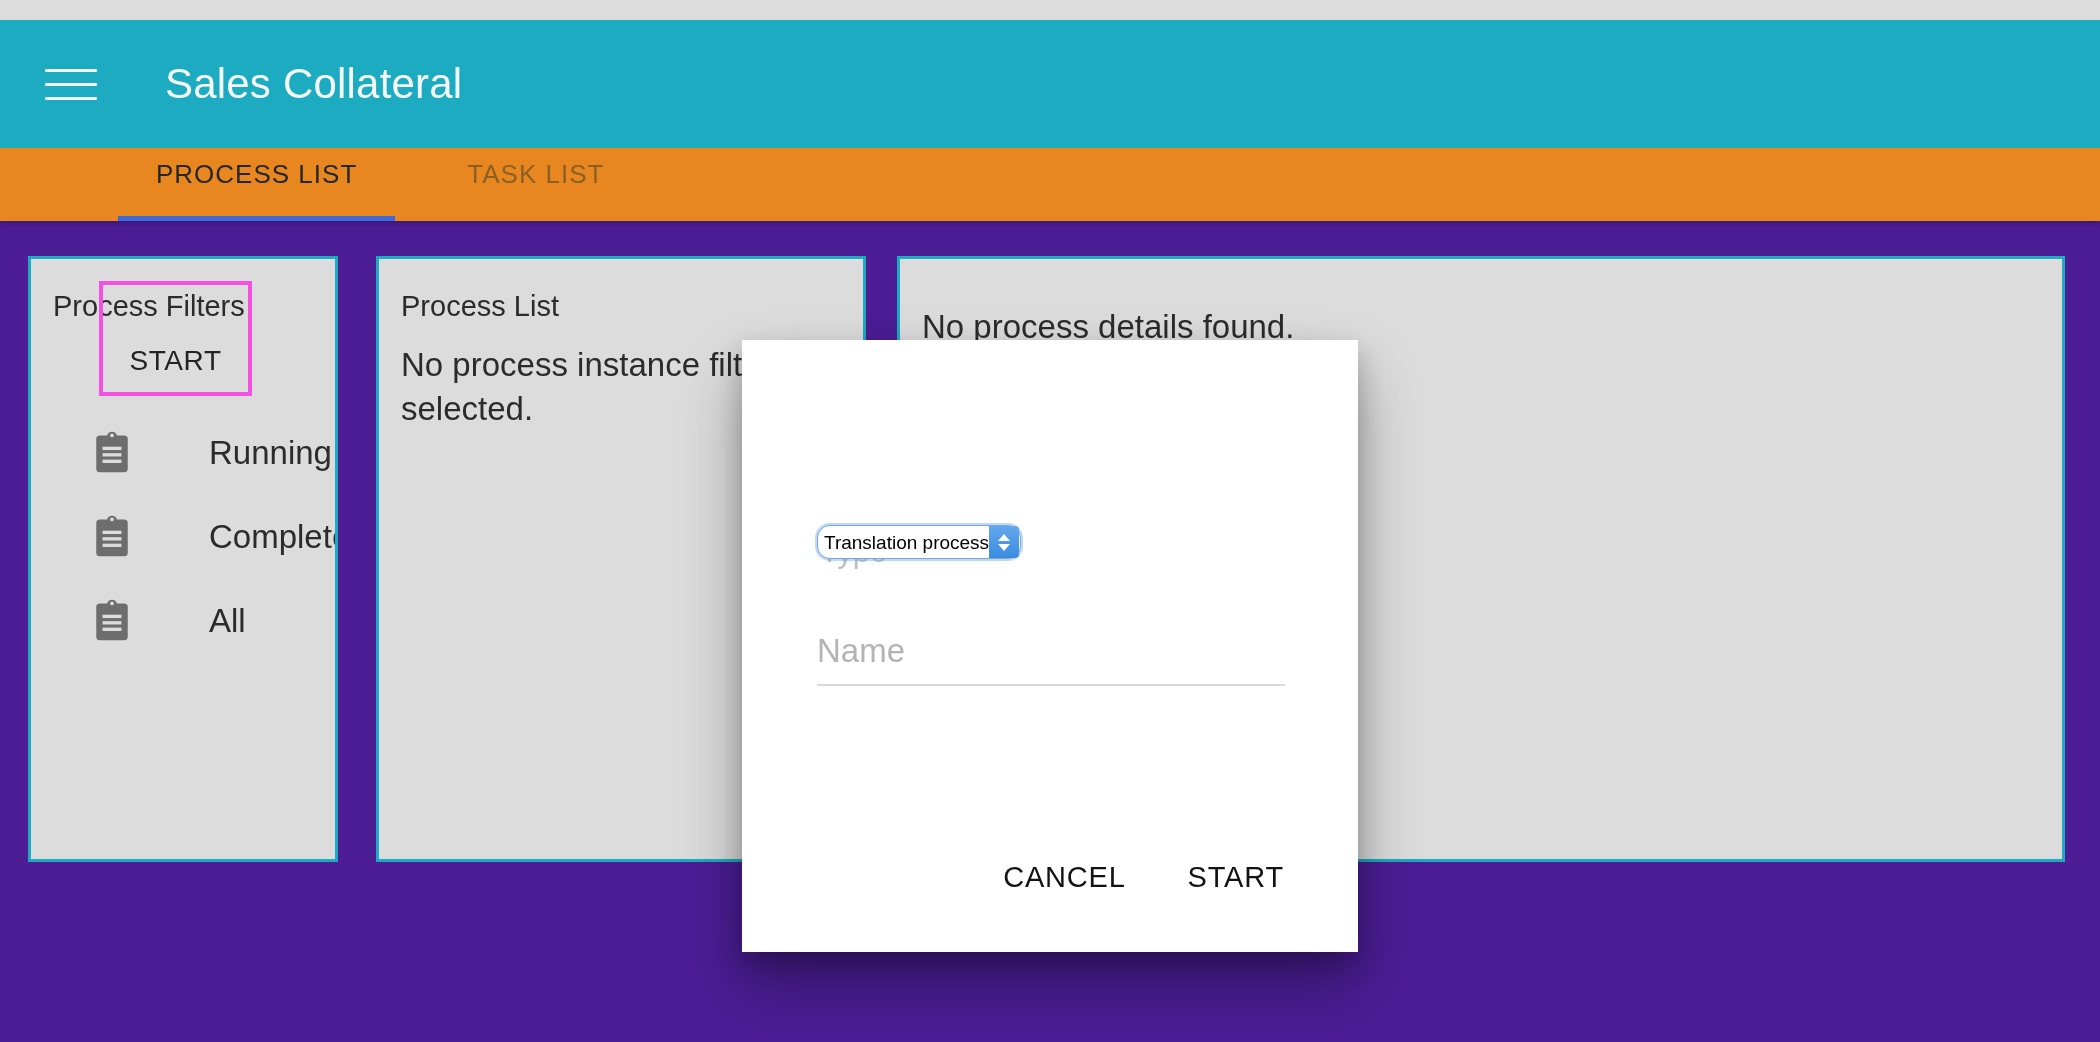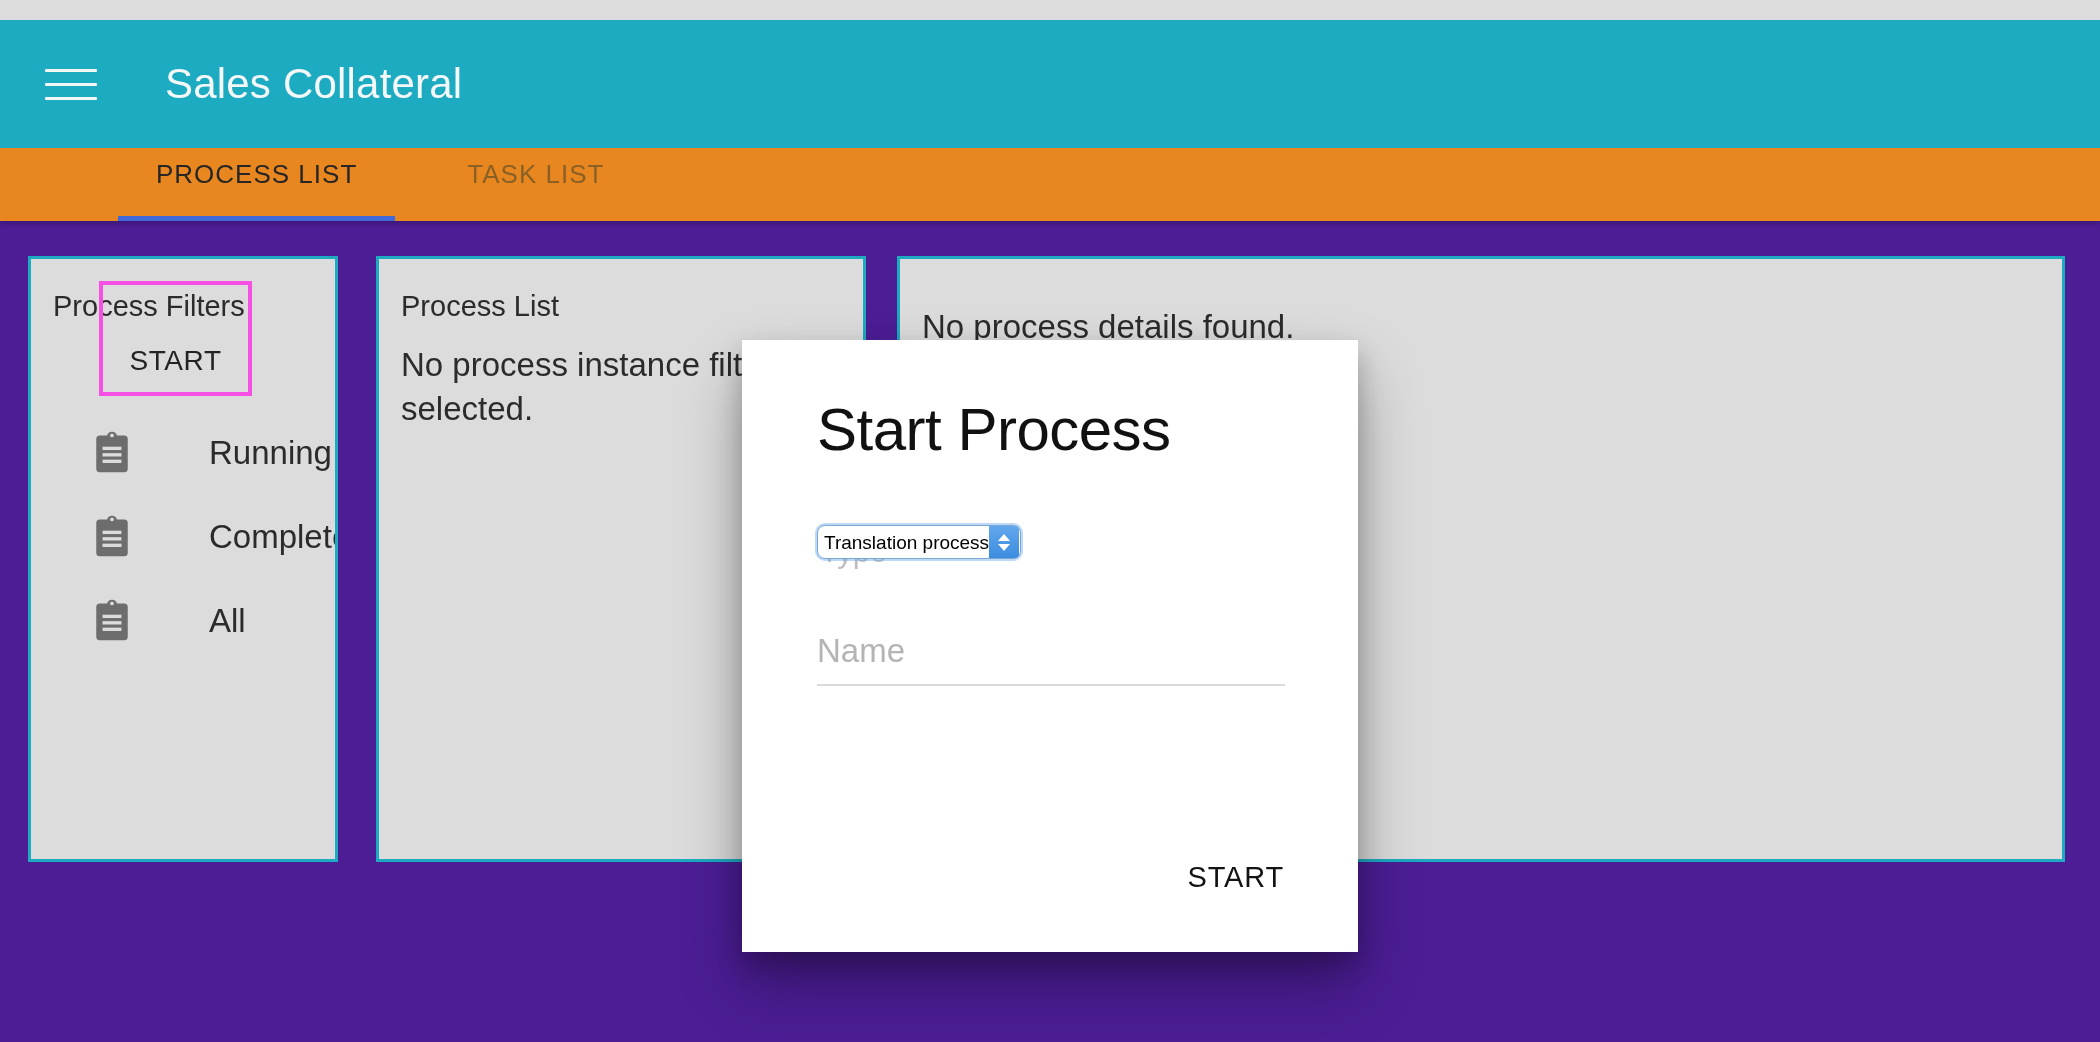--- a/index.html
+++ b/index.html
@@ -262,21 +262,21 @@
     position: absolute;
     left: 0;
     top: 5px;
     width: 204px;
     height: 34px;
     font-family: "Liberation Sans", sans-serif;
     font-size: 19px;
     color: #000000;
     background: #ffffff;
     border: 1px solid #7aa7d6;
-    border-radius: 8px;
+    border-radius: 13px;
     box-shadow: 0 0 0 2px rgba(110,170,235,0.45);
     padding: 0 30px 0 6px;
     box-sizing: border-box;
     -webkit-appearance: none;
     appearance: none;
     outline: none;
     cursor: pointer;
   }
   #type-select-arrow {
     position: absolute;
@@ -428,35 +428,35 @@
 
     <div class="panel" id="panel-details">
       <div class="panel-inner">
         <div class="panel-body-text">No process details found.</div>
       </div>
     </div>
 
   </div>
 
   <div id="dialog">
-    <div id="dialog-title">Start Process</div>
 
     <div id="type-field">
       <div id="type-label">Type</div>
       <select id="type-select">
         <option>Translation process</option>
       </select>
       <div id="type-select-arrow">
         <span class="chev up"></span>
         <span class="chev down"></span>
       </div>
     </div>
 
     <div id="name-field">
       <input id="name-input" type="text" placeholder="Name" style="">
     </div>
 
     <div id="dialog-actions">
+      <button class="dialog-btn">CANCEL</button>
       <button class="dialog-btn">START</button>
     </div>
   </div>
 
 </div>
 
 </body></html>

